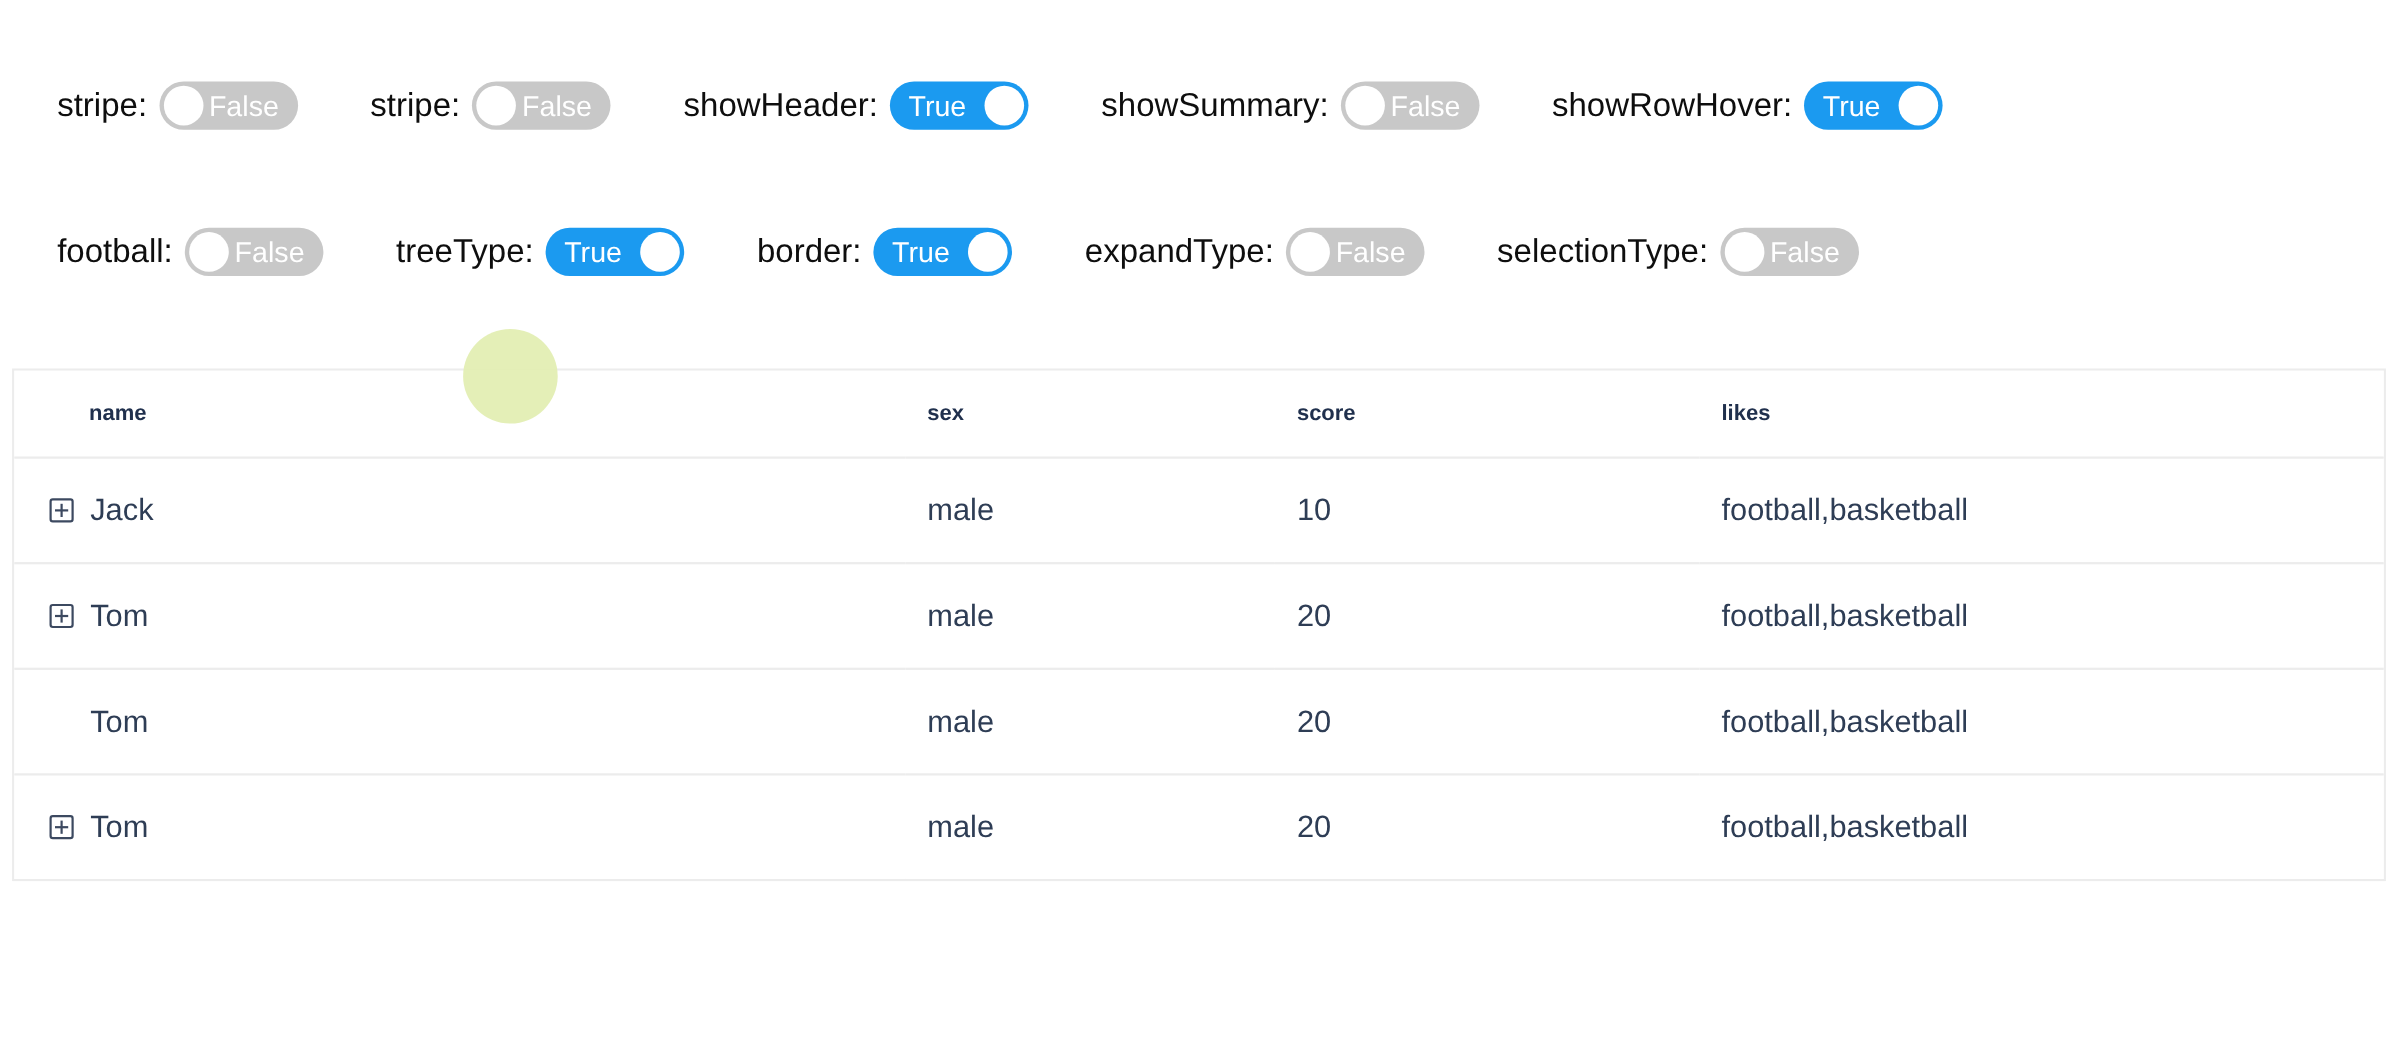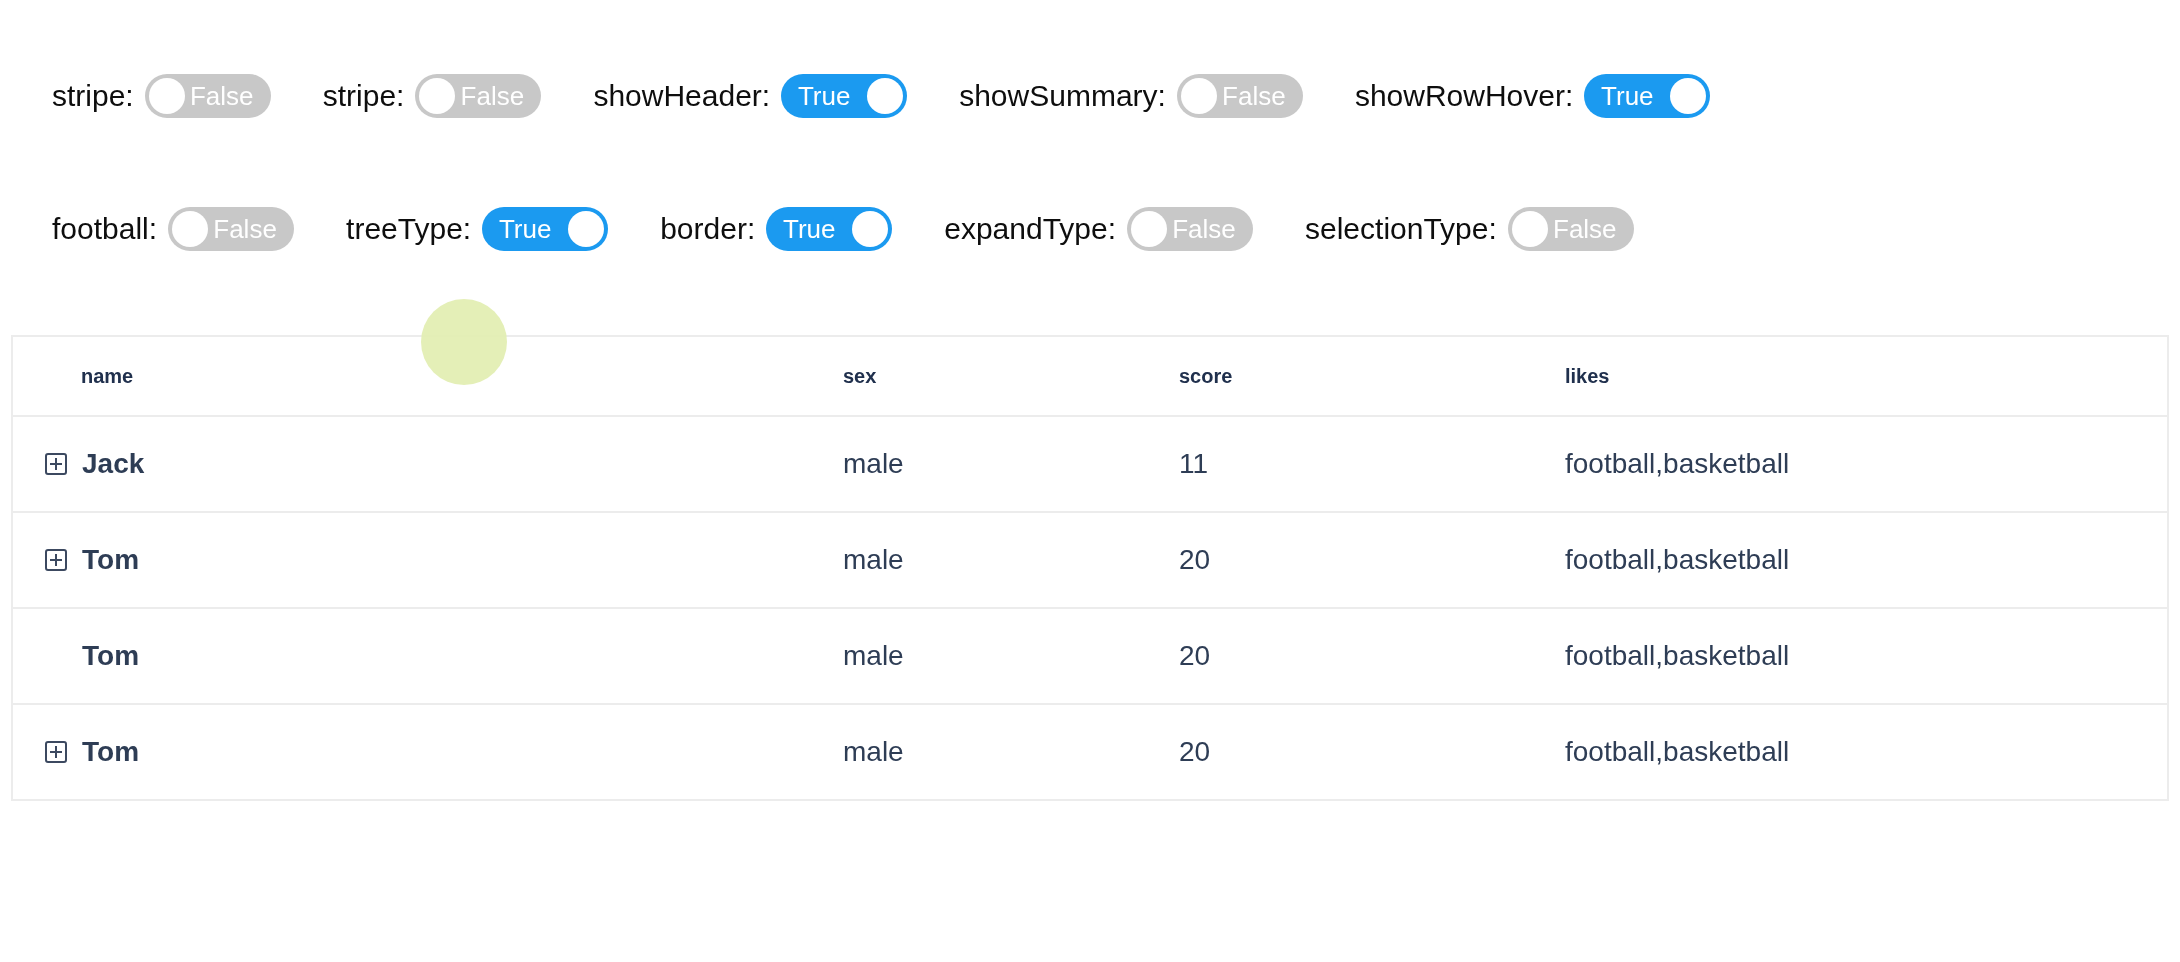--- a/index.html
+++ b/index.html
@@ -6,21 +6,21 @@
   .stage{
     position:relative;
     width:2180px;height:962px;
     background:#ffffff;
     font-family:"Liberation Sans","DejaVu Sans",sans-serif;
     overflow:hidden;
   }
   
   .toggle-row{
     position:absolute;left:52px;
-    display:flex;align-items:flex-start;gap:52px;height:44px;
+    display:flex;align-items:flex-start;gap:66px;height:44px;
   }
   .toggle-row.r1{top:74px;}
   .toggle-row.r2{top:207px;}
   .toggle-group{display:flex;align-items:center;}
   .toggle-label{font-size:30px;color:#0e0e0e;margin-right:11px;white-space:nowrap;}
   .switch{
     position:relative;width:126px;height:44px;border-radius:22px;
     flex:0 0 auto;cursor:pointer;
   }
   .switch .knob{
@@ -47,21 +47,21 @@
     border-bottom:2px solid #ececec;background:#fff;
   }
   .grid td{
     height:94px;font-size:28px;color:#2e3d55;
     text-align:left;padding:0 0 0 20px;vertical-align:middle;
     border-bottom:2px solid #ececec;background:#fff;
   }
   .grid tbody tr:last-child td{border-bottom:none;}
   .grid th.col-name{padding-left:68px;}
   .grid td.col-name{padding-left:32px;}
-  .name-cell{display:flex;align-items:center;font-weight:bold;}
+  .name-cell{display:flex;align-items:center;}
   .expand-btn{
     position:relative;display:inline-block;flex:0 0 auto;
     width:22px;height:22px;box-sizing:border-box;
     border:2px solid #3c4960;border-radius:3px;background:#fff;
     margin-right:15px;cursor:pointer;
   }
   .expand-btn::before{
     content:"";position:absolute;left:3px;right:3px;top:50%;height:2px;
     margin-top:-1px;background:#3c4960;
   }
@@ -174,21 +174,21 @@
       </thead>
       <tbody id="table-body">
           <tr>
             <td class="col-name">
               <span class="name-cell">
                 <span class="expand-btn"></span>
                 <span>Jack</span>
               </span>
             </td>
             <td class="col-sex">male</td>
-            <td class="col-score">11</td>
+            <td class="col-score">10</td>
             <td class="col-likes">football,basketball</td>
           </tr>
           <tr>
             <td class="col-name">
               <span class="name-cell">
                 <span class="expand-btn"></span>
                 <span>Tom</span>
               </span>
             </td>
             <td class="col-sex">male</td>

